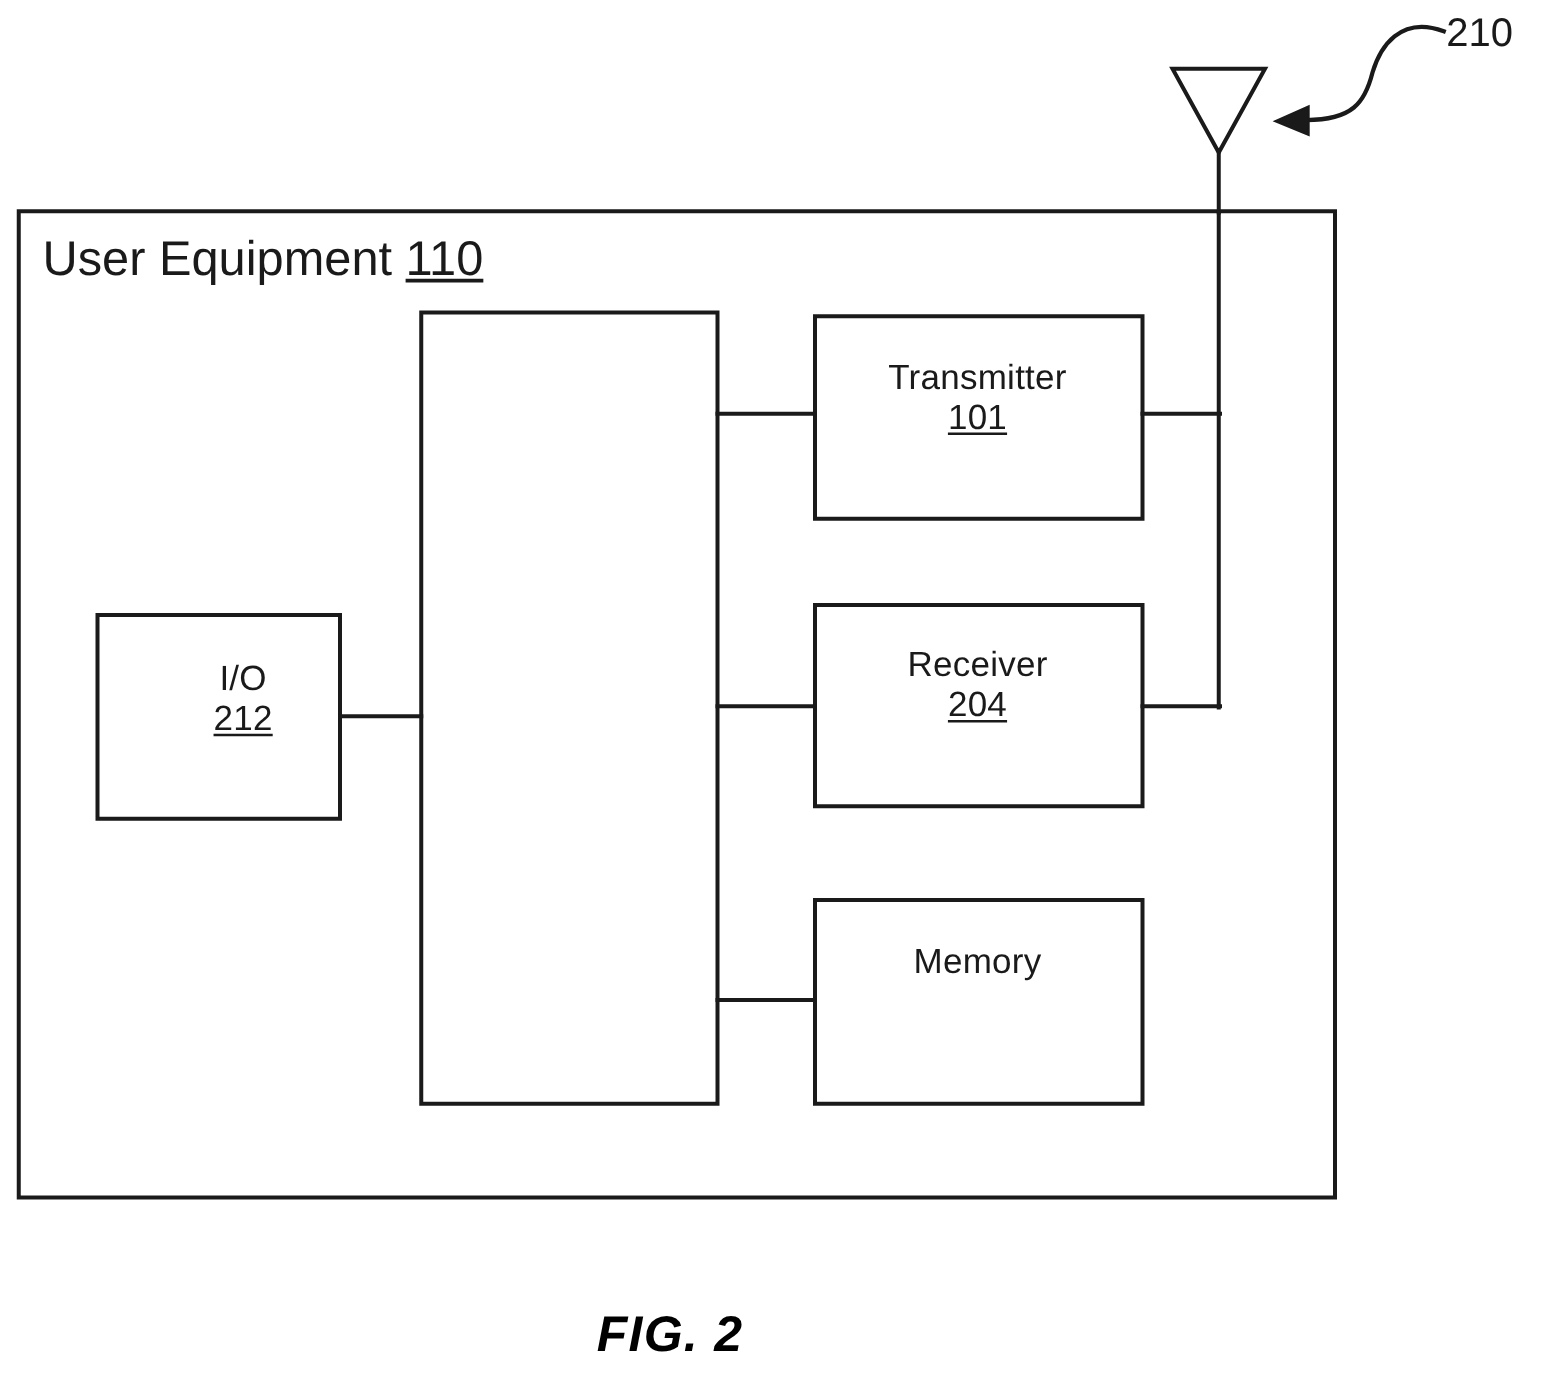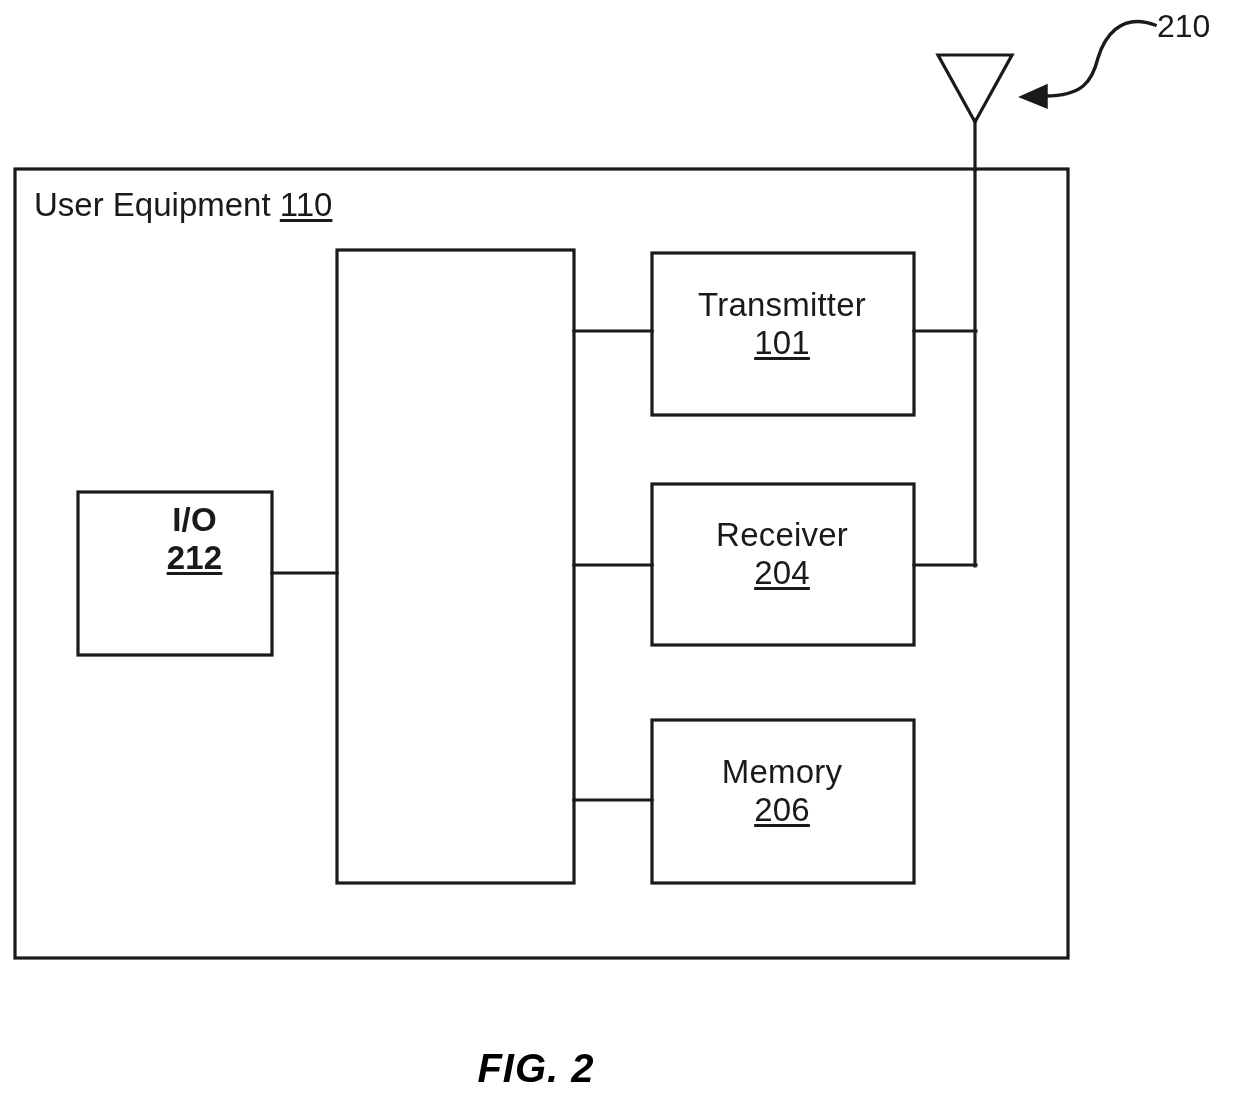--- a/index.html
+++ b/index.html
@@ -30,44 +30,44 @@
     top: 0;
     width: 1240px;
     height: 1117px;
   }
 
   
   .box-label {
     position: absolute;
     text-align: center;
     line-height: 1.16;
-    font-size: 33px;
+    font-size: 28px;
     color: #1a1a1a;
     letter-spacing: 0.2px;
     pointer-events: none;
   }
   .box-label .ref {
     text-decoration: underline;
     text-underline-offset: 3px;
   }
 
   #ue-title {
     position: absolute;
     left: 34px;
     top: 186px;
-    font-size: 33px;
+    font-size: 39px;
     color: #1a1a1a;
     white-space: nowrap;
   }
   #ue-title .ref {
     text-decoration: underline;
     text-underline-offset: 3px;
   }
 
-  #io-label      { left: 78px;  top: 501px; width: 233px; font-weight: bold; }
+  #io-label      { left: 78px;  top: 527px; width: 233px; }
   #processor-label { left: 337px; top: 524px; width: 237px; }
   #transmitter-label { left: 648px; top: 286px; width: 268px; }
   #receiver-label  { left: 648px; top: 516px; width: 268px; }
   #memory-label   { left: 648px; top: 753px; width: 268px; }
 
   #antenna-ref {
     position: absolute;
     left: 1157px;
     top: 8px;
     font-size: 32px;
@@ -138,20 +138,19 @@
     <div class="ref">101</div>
   </div>
 
   <div class="box-label" id="receiver-label">
     <div>Receiver</div>
     <div class="ref">204</div>
   </div>
 
   <div class="box-label" id="memory-label">
     <div>Memory</div>
-    <div class="ref">206</div>
   </div>
 
   <div id="antenna-ref">210</div>
 
   <div id="fig-caption">FIG. 2</div>
 
 </div>
 
 </body></html>

